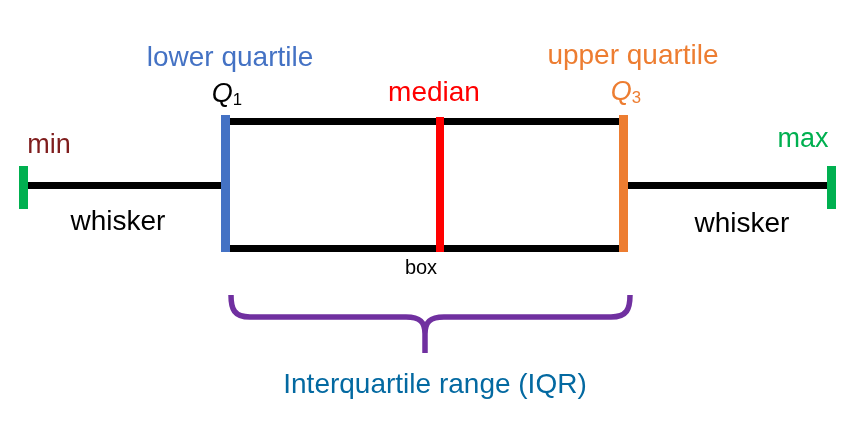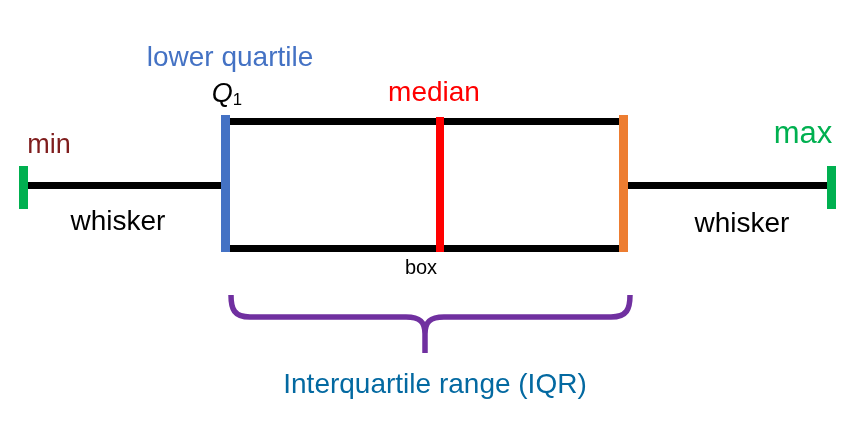--- a/index.html
+++ b/index.html
@@ -22,21 +22,21 @@
   .qword { font-style: italic; }
   .qsub { font-size: 0.62em; font-style: normal; vertical-align: baseline; position: relative; top: 0.18em; }
 
   
   #lower-quartile-label { left: 110px; top: 42px;  width: 240px; font-size: 28px; }
   #q1-label             { left: 187px; top: 79px;  width: 80px;  font-size: 27px; }
   #median-label         { left: 354px; top: 77px;  width: 160px; font-size: 28px; }
   #upper-quartile-label { left: 513px; top: 40px;  width: 240px; font-size: 28px; }
   #q3-label             { left: 586px; top: 77px;  width: 80px;  font-size: 27px; }
   #min-label            { left: 9px;   top: 130px; width: 80px;  font-size: 27px; }
-  #max-label            { left: 763px; top: 117px; width: 80px;  font-size: 31px; }
+  #max-label            { left: 763px; top: 124px; width: 80px;  font-size: 27px; }
   #whisker-left-label   { left: 58px;  top: 206px; width: 120px; font-size: 28px; }
   #whisker-right-label  { left: 682px; top: 208px; width: 120px; font-size: 28px; }
   #box-label            { left: 371px; top: 257px; width: 100px; font-size: 20px; }
   #iqr-label            { left: 235px; top: 369px; width: 400px; font-size: 28px; }
 
   
   #whisker-left-line  { left: 22px;  top: 182px; width: 202px; height: 7px; }
   #whisker-right-line { left: 627px; top: 182px; width: 202px; height: 7px; }
   #min-cap            { left: 19px;  top: 166px; width: 9px;   height: 43px; }
   #max-cap            { left: 827px; top: 166px; width: 9px;   height: 43px; }
@@ -52,21 +52,23 @@
 <body>
 
 <div class="canvas">
 
   <div class="lbl" id="lower-quartile-label" style="color: rgb(68, 114, 196);">lower quartile</div>
 
   <div class="lbl" id="q1-label" style="color: #000000;"><span class="qword">Q</span><span class="qsub">1</span></div>
 
   <div class="lbl" id="median-label" style="color: rgb(255, 0, 0); text-align: center;">median</div>
 
+  <div class="lbl" id="upper-quartile-label" style="color: rgb(237, 125, 49);">upper quartile</div>
 
+  <div class="lbl" id="q3-label" style="color: rgb(237, 125, 49);"><span class="qword">Q</span><span class="qsub">3</span></div>
 
   <div class="lbl" id="min-label" style="color: #7f1d1d;">min</div>
 
   <div class="lbl" id="max-label" style="color: rgb(0, 176, 80);">max</div>
 
   <div class="lbl" id="whisker-left-label" style="color: rgb(0, 0, 0);">whisker</div>
 
   <div class="lbl" id="whisker-right-label" style="color: rgb(0, 0, 0);">whisker</div>
 
   <div class="lbl" id="box-label" style="color: rgb(0, 0, 0);">box</div>

